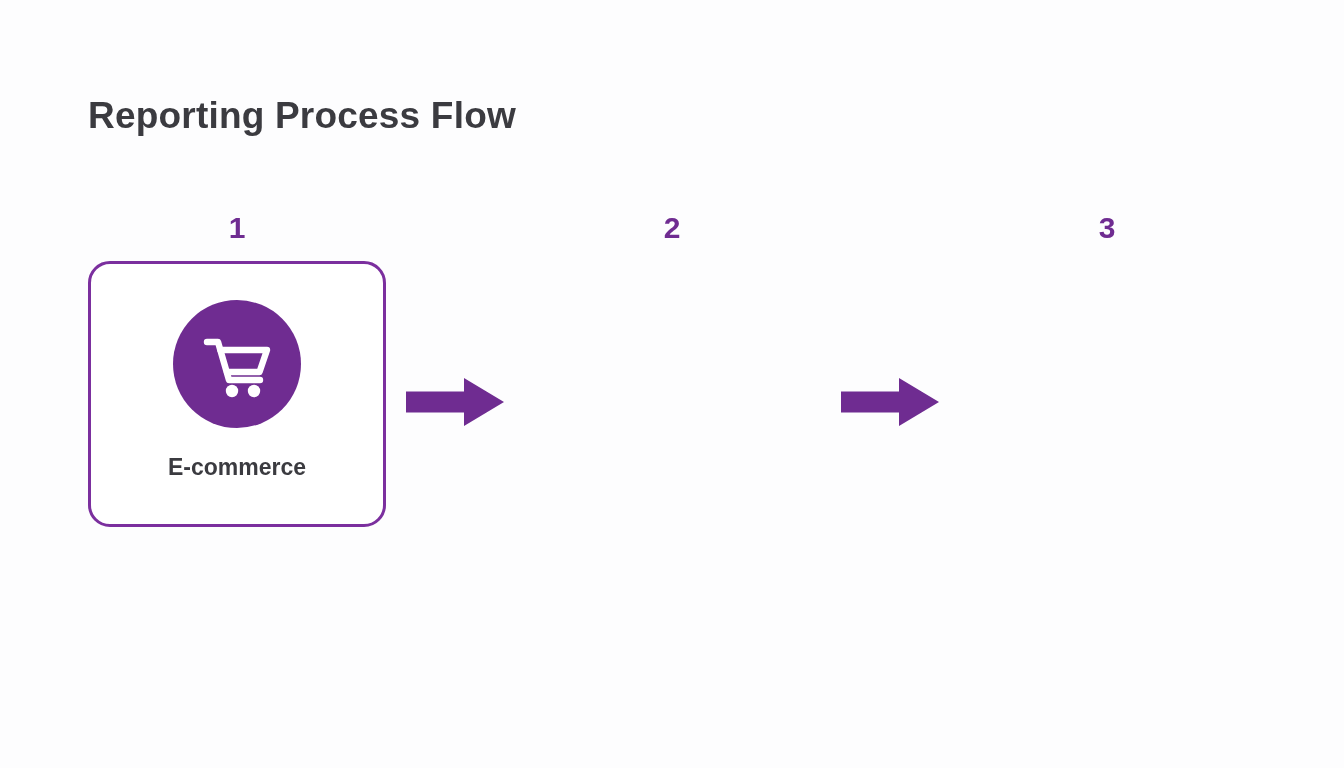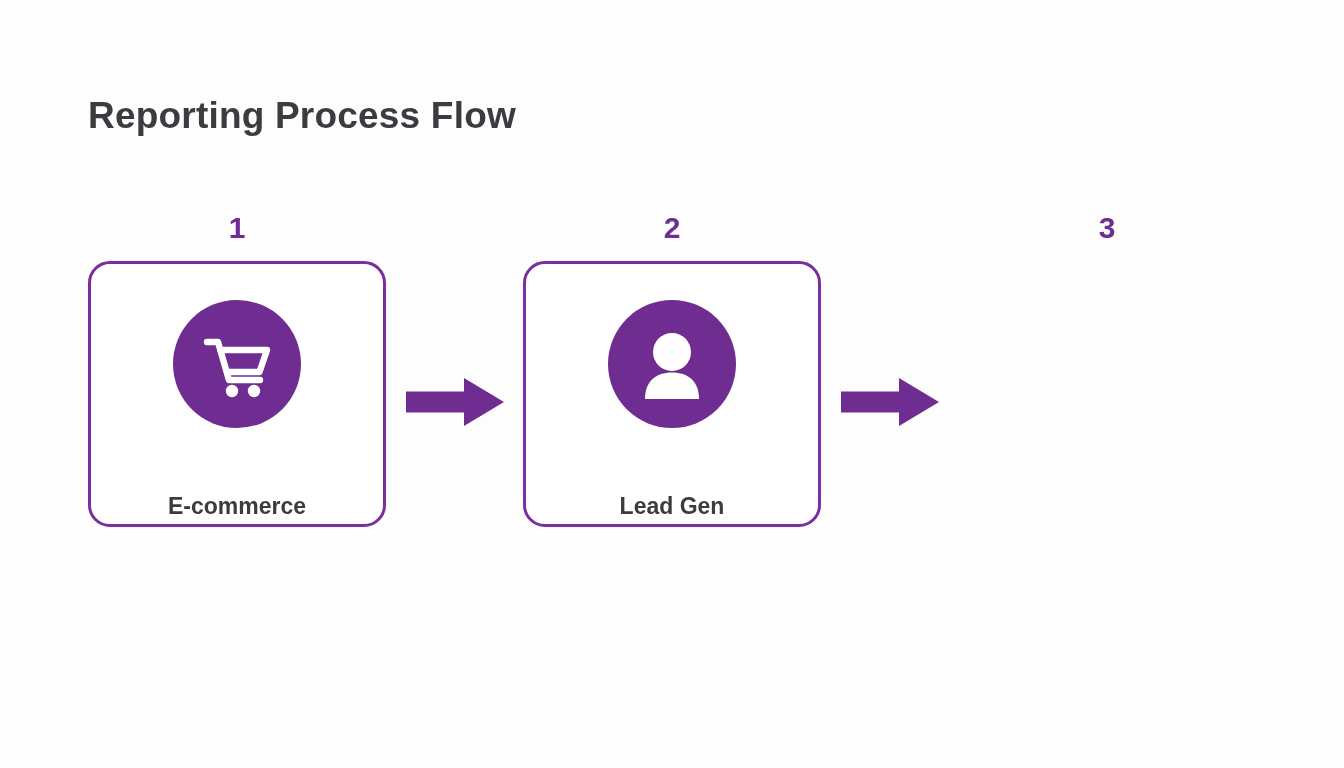--- a/index.html
+++ b/index.html
@@ -62,21 +62,20 @@
     width: 298px;
     height: 266px;
     border: 3px solid #7b2f9e;
     border-radius: 22px;
     background: #ffffff;
     display: flex;
     flex-direction: column;
     align-items: center;
     justify-content: flex-start;
     padding-top: 36px;
-    gap: 39px;
   }
 
   .icon-circle {
     width: 128px;
     height: 128px;
     border-radius: 50%;
     background: #6f2c91;
     display: flex;
     align-items: center;
     justify-content: center;
@@ -140,31 +139,20 @@
   <div class="arrow-wrap">
     <span>
       <svg width="98" height="48" viewBox="0 0 98 48" aria-hidden="true">
         <polygon points="0,13.5 58,13.5 58,0 98,24 58,48 58,34.5 0,34.5" fill="#6f2c91"></polygon>
       </svg>
     </span>
   </div>
 
   <div class="step-wrap">
     <div class="step-number">2</div>
-    <div class="step-card">
-      <div class="icon-circle">
-        <span>
-          <svg width="74" height="74" viewBox="0 0 74 74" aria-hidden="true">
-            <circle cx="37" cy="25" r="19" fill="#ffffff"></circle>
-            <path d="M10 72 C10 54 21 45.5 37 45.5 C53 45.5 64 54 64 72 Z" fill="#ffffff"></path>
-          </svg>
-        </span>
-      </div>
-      <div class="step-label">Lead Gen</div>
-    </div>
   </div>
 
   <div class="arrow-wrap">
     <span>
       <svg width="98" height="48" viewBox="0 0 98 48" aria-hidden="true">
         <polygon points="0,13.5 58,13.5 58,0 98,24 58,48 58,34.5 0,34.5" fill="#6f2c91"></polygon>
       </svg>
     </span>
   </div>
 

